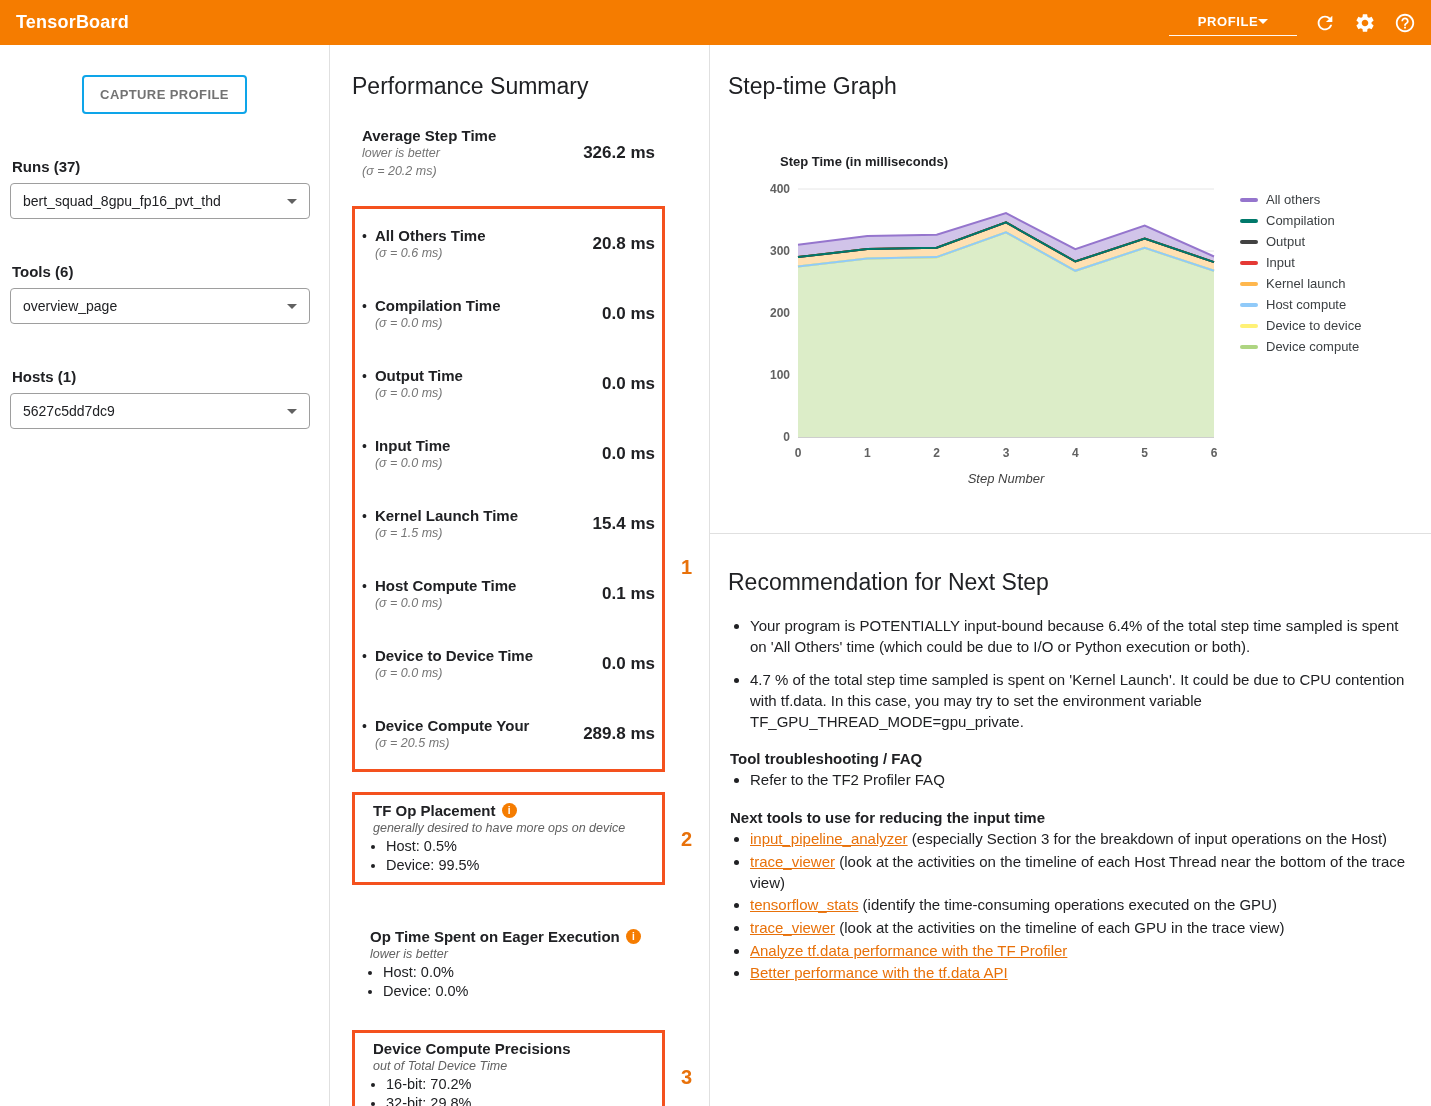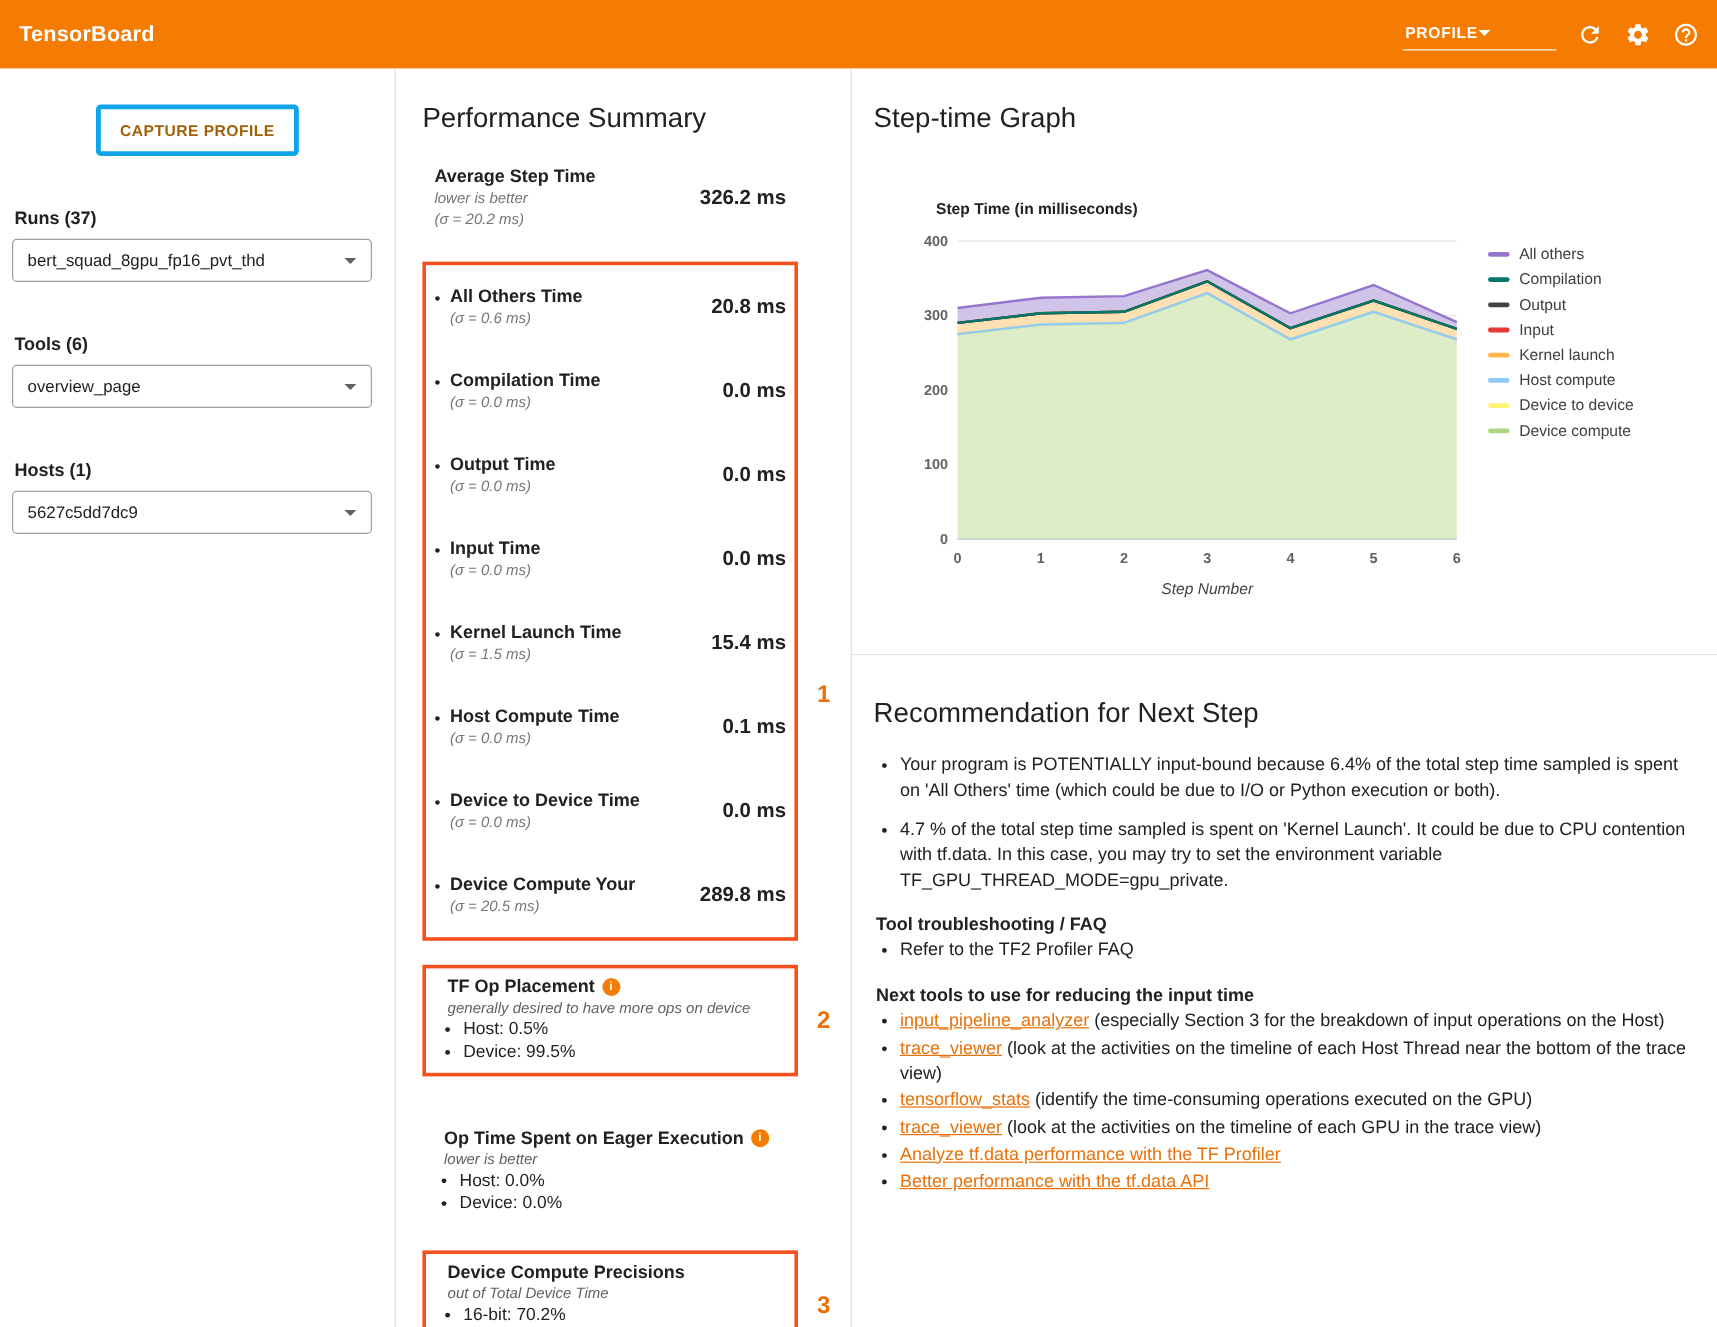--- a/index.html
+++ b/index.html
@@ -3,40 +3,40 @@
 <meta charset="utf-8">
 <style>
   * { box-sizing: border-box; }
   html,body { margin:0; padding:0; }
   body {
     width:1431px; height:1106px; overflow:hidden; background:#fff;
     font-family:"Liberation Sans", sans-serif; color:#202124;
   }
   
   .topbar {
-    height:57px; background:#f57c00; display:flex; align-items:center;
+    height:45px; background:#f57c00; display:flex; align-items:center;
     justify-content:space-between; padding:0 14px 0 16px; color:#fff;
   }
   .tb-title { font-size:18px; font-weight:bold; letter-spacing:.2px; }
   .tb-right { display:flex; align-items:center; gap:16px; }
   .profile-select {
-    display:flex; align-items:center; justify-content:flex-start;
+    display:flex; align-items:center; justify-content:center;
     width:128px; border-bottom:1px solid rgba(255,255,255,.95);
     padding:4px 2px 6px 2px; cursor:pointer;
   }
   .profile-select span { font-size:13px; font-weight:bold; letter-spacing:.6px; }
   .caret-down { width:0; height:0; border-left:5px solid transparent; border-right:5px solid transparent; border-top:5px solid #fff; }
   .tb-icon { width:24px; height:24px; display:flex; align-items:center; justify-content:center; cursor:pointer; }
   .tb-icon svg { fill:#fff; }
   
   .main { display:flex; height:1061px; }
   .sidebar { width:330px; border-right:1px solid #e0e0e0; padding-top:30px; flex-shrink:0; }
   .capture-btn {
-    display:block; margin:0 auto; background:#fff; border:4px solid #0ea5e9; border-radius:4px;
-    padding:10px 16px; font-size:13px; font-weight:bold; letter-spacing:.4px; color:#a16207;
+    display:block; margin:0 auto; background:#fff; border:2px solid #0ea5e9; border-radius:4px;
+    padding:10px 16px; font-size:13px; font-weight:bold; letter-spacing:.4px; color:#737373;
     font-family:"Liberation Sans",sans-serif; cursor:pointer;
   }
   .sb-label { margin:44px 0 8px 12px; font-size:15px; font-weight:bold; color:#202124; }
   .sb-select {
     margin-left:10px; width:300px; height:36px; border:1px solid #9e9e9e; border-radius:4px;
     display:flex; align-items:center; justify-content:space-between; padding:0 12px; cursor:pointer;
   }
   .sb-select span { font-size:14px; color:#202124; }
   .sb-caret { width:0; height:0; border-left:5px solid transparent; border-right:5px solid transparent; border-top:5px solid #616161; }
   

